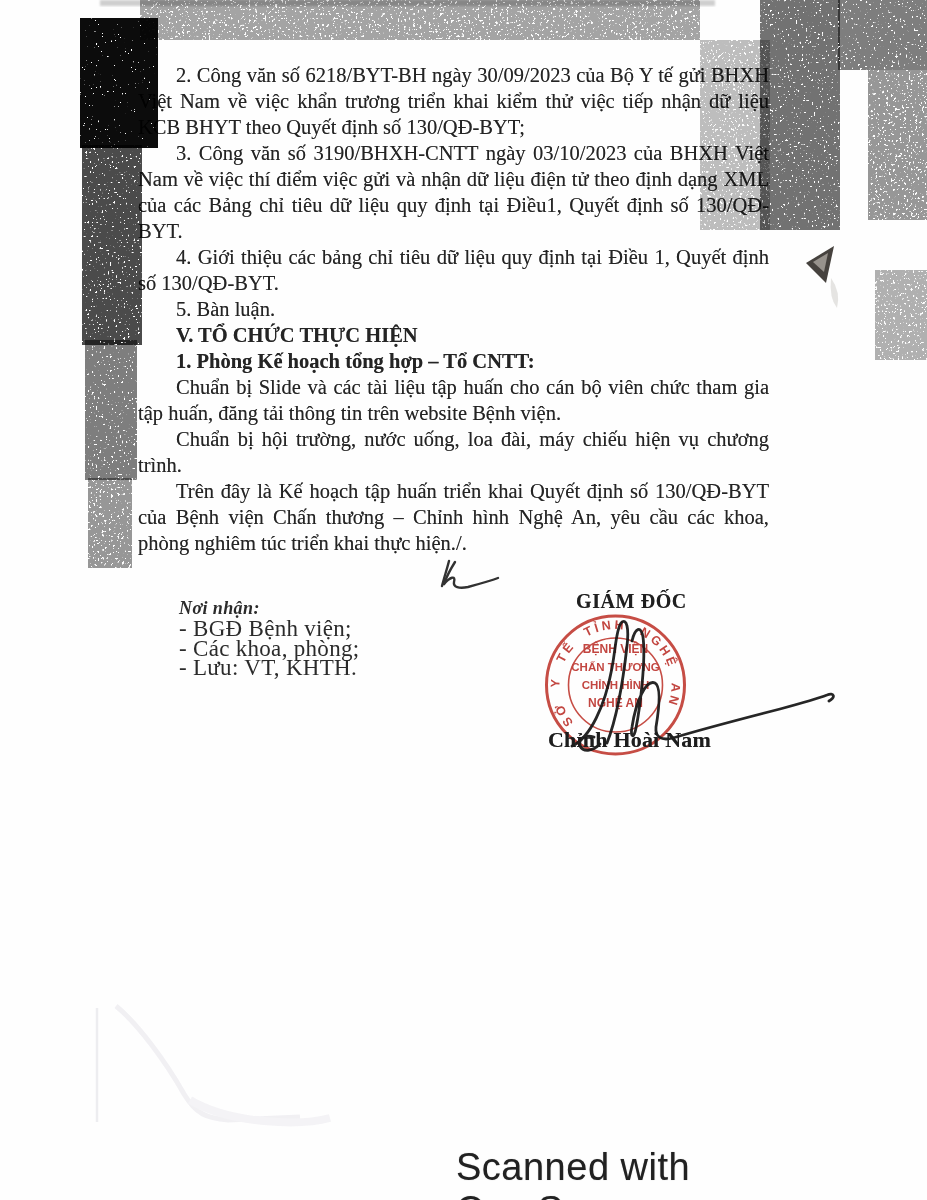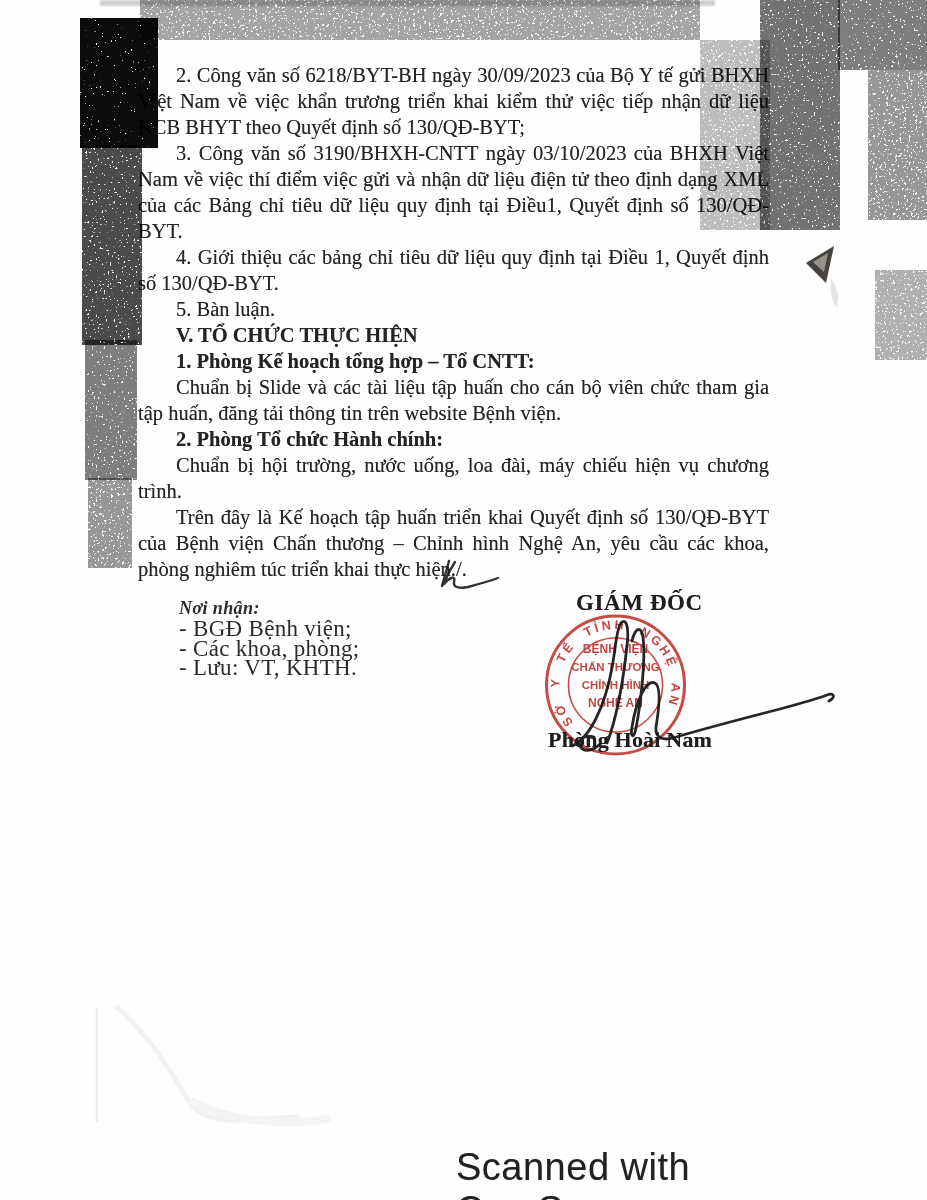--- a/index.html
+++ b/index.html
@@ -13,21 +13,21 @@
     font-size:20.5px;line-height:26px;color:#242424;
     text-align:justify;text-shadow:0 0 .6px rgba(40,40,40,.5);
   }
   .doc-text p{margin:0;text-indent:38px;}
   .bold{font-weight:bold;}
   
   .recipients{position:absolute;left:179px;top:597px;color:#2b2b2b;}
   .rec-h{font-weight:bold;font-style:italic;font-size:18px;line-height:22px;letter-spacing:.4px;}
   .rec-i{font-size:23px;line-height:19.5px;letter-spacing:.3px;}
   
-  .gd{position:absolute;left:576px;top:590px;font-size:23px;font-weight:bold;
+  .gd{position:absolute;left:576px;top:590px;font-size:20px;font-weight:bold;
       letter-spacing:.6px;color:#1f1f1f;text-shadow:0 0 .6px rgba(30,30,30,.5);}
   .signer-name{position:absolute;left:548px;top:727px;font-size:22px;font-weight:bold;
       color:#1d1d1d;letter-spacing:.2px;text-shadow:0 0 .6px rgba(30,30,30,.5);}
   .stamp-svg{position:absolute;left:543px;top:612px;width:146px;height:146px;opacity:.9;}
   .sig-svg{position:absolute;left:540px;top:600px;width:300px;height:160px;}
   .paraph-svg{position:absolute;left:438px;top:556px;width:70px;height:36px;}
   .noise-svg{position:absolute;left:0;top:0;width:927px;height:1200px;pointer-events:none;}
   
   .footer-mark{
     position:absolute;left:456px;top:1146px;
@@ -44,21 +44,20 @@
 <div class="page">
 
   <div class="doc-text">
     <p>2. Công văn số 6218/BYT-BH ngày 30/09/2023 của Bộ Y tế gửi BHXH Việt Nam về việc khẩn trương triển khai kiểm thử việc tiếp nhận dữ liệu KCB BHYT theo Quyết định số 130/QĐ-BYT;</p>
     <p>3. Công văn số 3190/BHXH-CNTT ngày 03/10/2023 của BHXH Việt Nam về việc thí điểm việc gửi và nhận dữ liệu điện tử theo định dạng XML của các Bảng chỉ tiêu dữ liệu quy định tại Điều1, Quyết định số 130/QĐ-BYT.</p>
     <p>4. Giới thiệu các bảng chỉ tiêu dữ liệu quy định tại Điều 1, Quyết định số 130/QĐ-BYT.</p>
     <p>5. Bàn luận.</p>
     <p class="bold">V. TỔ CHỨC THỰC HIỆN</p>
     <p class="bold">1. Phòng Kế hoạch tổng hợp – Tổ CNTT:</p>
     <p>Chuẩn bị Slide và các tài liệu tập huấn cho cán bộ viên chức tham gia tập huấn, đăng tải thông tin trên website Bệnh viện.</p>
-    <p class="bold">2. Phòng Tổ chức Hành chính:</p>
     <p>Chuẩn bị hội trường, nước uống, loa đài, máy chiếu hiện vụ chương trình.</p>
     <p>Trên đây là Kế hoạch tập huấn triển khai Quyết định số 130/QĐ-BYT của Bệnh viện Chấn thương – Chỉnh hình Nghệ An, yêu cầu các khoa, phòng nghiêm túc triển khai thực hiện./.</p>
   </div>
 
   <svg class="paraph-svg" viewBox="0 0 70 36">
     <g fill="none" stroke="#1c1c1c" stroke-width="2.4" stroke-linecap="round" opacity=".9">
       <path d="M11,5 C9,13 6,22 4,30"></path>
       <path d="M17,6 C12,14 8,22 6,28"></path>
       <path d="M6,28 C12,21 18,19 16,26 C15,31 21,33 30,31 C41,28 52,25 60,22"></path>
     </g>
@@ -88,21 +87,21 @@
 
   <svg class="sig-svg" viewBox="0 0 300 160">
     <g fill="none" stroke="#161616" stroke-width="2.8" stroke-linecap="round" stroke-linejoin="round" opacity=".93">
       <path d="M32,146 C50,138 65,106 72,68 C76,46 76,30 81,23 C87,17 89,29 87,46 C83,82 76,120 67,143"></path>
       <path d="M60,144 C52,152 43,152 40,146 C37,140 44,134 54,137"></path>
       <path d="M92,41 C95,28 101,25 103,37 C106,60 100,108 96,128 C94,139 90,138 92,127 C96,101 106,79 115,83 C122,87 118,115 116,127 C115,137 121,141 133,138"></path>
       <path d="M133,138 C156,131 205,118 240,109 C262,103 279,98 287,95 C294,92 296,97 289,101"></path>
     </g>
   </svg>
 
-  <div class="signer-name">Phòng Hoài Nam</div>
+  <div class="signer-name">Chỉnh Hoài Nam</div>
 
   <svg class="noise-svg" viewBox="0 0 927 1200">
     <defs>
       <filter id="sp1" x="0%" y="0%" width="100%" height="100%">
         <feTurbulence type="fractalNoise" baseFrequency="0.55" numOctaves="2" seed="3"></feTurbulence>
         <feColorMatrix type="matrix" values="0 0 0 0 0  0 0 0 0 0  0 0 0 0 0  7 7 7 -11 0"></feColorMatrix>
       </filter>
       <filter id="sp2" x="0%" y="0%" width="100%" height="100%">
         <feTurbulence type="fractalNoise" baseFrequency="0.5" numOctaves="2" seed="9"></feTurbulence>
         <feColorMatrix type="matrix" values="0 0 0 0 0  0 0 0 0 0  0 0 0 0 0  6 6 6 -11 0"></feColorMatrix>

